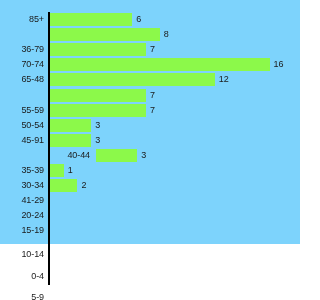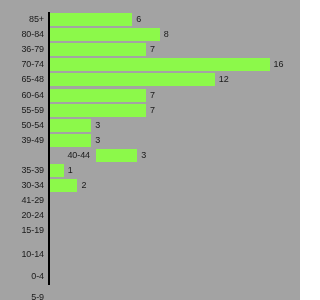--- a/index.html
+++ b/index.html
@@ -9,22 +9,22 @@
   }
   body {
     width: 300px;
     height: 300px;
     overflow: hidden;
     font-family: "Liberation Sans", sans-serif;
   }
   #chart-root {
     position: relative;
     width: 300px;
-    height: 300px;
-    background: #a3a3a3;
+    height: 244px;
+    background: #7dd3fc;
   }
   .plot-area {
     position: absolute;
     left: 0;
     top: 0;
     width: 300px;
     height: 300px;
   }
   .axis-line {
     position: absolute;
@@ -76,56 +76,54 @@
 <div id="chart-root">
   <div class="plot-area">
     <div class="axis-line"></div>
     <div id="rows">
         <div class="row" style="top: 13px;">
           <div class="cat-label">85+</div>
           <div class="bar" style="width: 82.32px; background: rgb(140, 249, 74);"></div>
           <div class="val-label" style="left: 136.32px;">6</div>
         </div>
         <div class="row" style="top: 28.1px;">
-          <div class="cat-label">80-84</div>
           <div class="bar" style="width: 109.76px; background: rgb(140, 249, 74);"></div>
           <div class="val-label" style="left: 163.76px;">8</div>
         </div>
         <div class="row" style="top: 43.2px;">
           <div class="cat-label">36-79</div>
           <div class="bar" style="width: 96.04px; background: rgb(140, 249, 74);"></div>
           <div class="val-label" style="left: 150.04px;">7</div>
         </div>
         <div class="row" style="top: 58.3px;">
           <div class="cat-label">70-74</div>
           <div class="bar" style="width: 219.52px; background: rgb(140, 249, 74);"></div>
           <div class="val-label" style="left: 273.52px;">16</div>
         </div>
         <div class="row" style="top: 73.4px;">
           <div class="cat-label">65-48</div>
           <div class="bar" style="width: 164.64px; background: rgb(140, 249, 74);"></div>
           <div class="val-label" style="left: 218.64px;">12</div>
         </div>
         <div class="row" style="top: 88.5px;">
-          <div class="cat-label">60-64</div>
           <div class="bar" style="width: 96.04px; background: rgb(140, 249, 74);"></div>
           <div class="val-label" style="left: 150.04px;">7</div>
         </div>
         <div class="row" style="top: 103.6px;">
           <div class="cat-label">55-59</div>
           <div class="bar" style="width: 96.04px; background: rgb(140, 249, 74);"></div>
           <div class="val-label" style="left: 150.04px;">7</div>
         </div>
         <div class="row" style="top: 118.7px; padding-left: 19px;">
           <div class="cat-label">50-54</div>
           <div class="bar" style="width: 41.16px; background: rgb(140, 249, 74);"></div>
           <div class="val-label" style="left: 95.16px;">3</div>
         </div>
         <div class="row" style="top: 133.8px;">
-          <div class="cat-label">39-49</div>
+          <div class="cat-label">45-91</div>
           <div class="bar" style="width: 41.16px; background: rgb(140, 249, 74);"></div>
           <div class="val-label" style="left: 95.16px;">3</div>
         </div>
         <div class="row" style="top: 148.9px; margin-left: 46px;">
           <div class="cat-label">40-44</div>
           <div class="bar" style="width: 41.16px; background: rgb(140, 249, 74);"></div>
           <div class="val-label" style="left: 95.16px;">3</div>
         </div>
         <div class="row" style="top: 164px;">
           <div class="cat-label">35-39</div>

